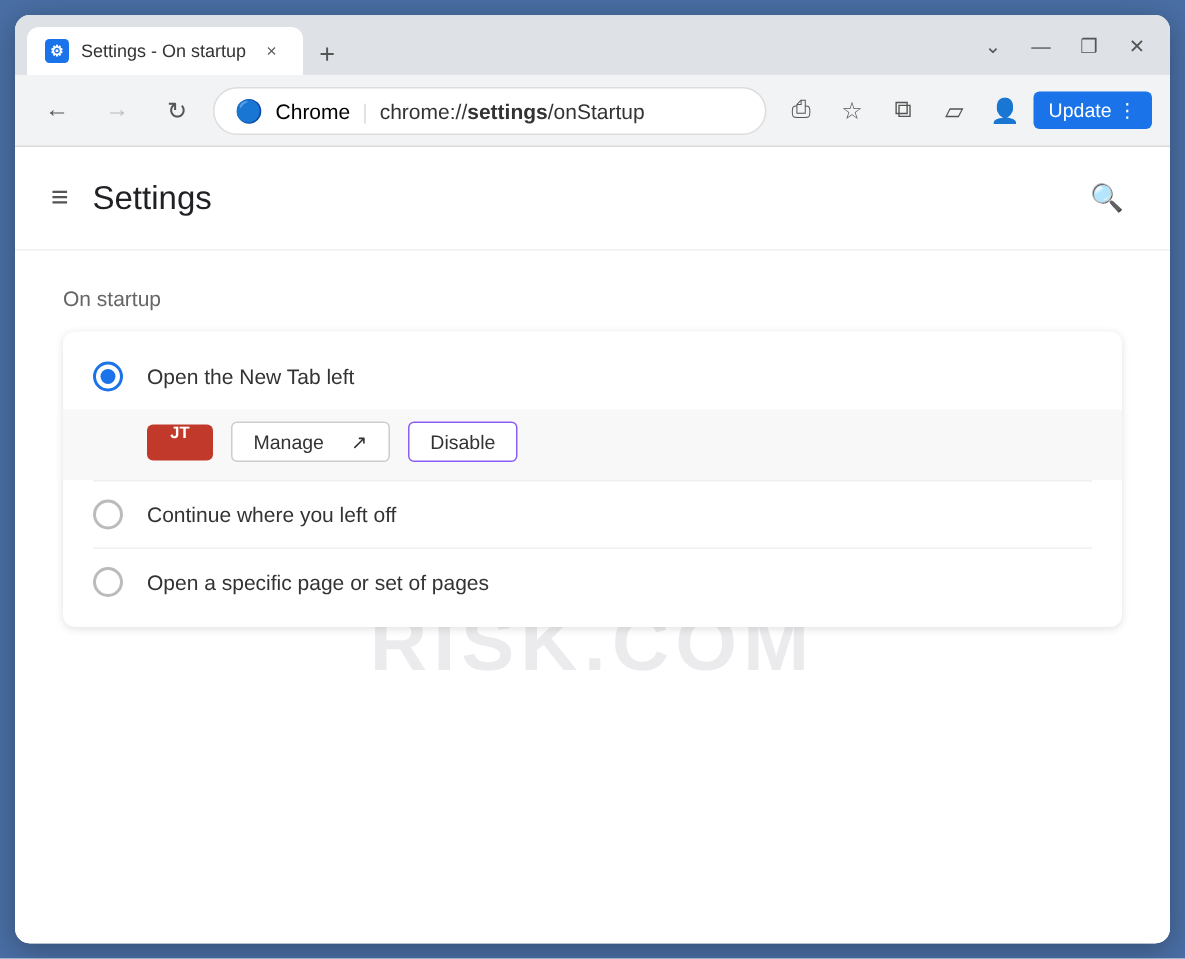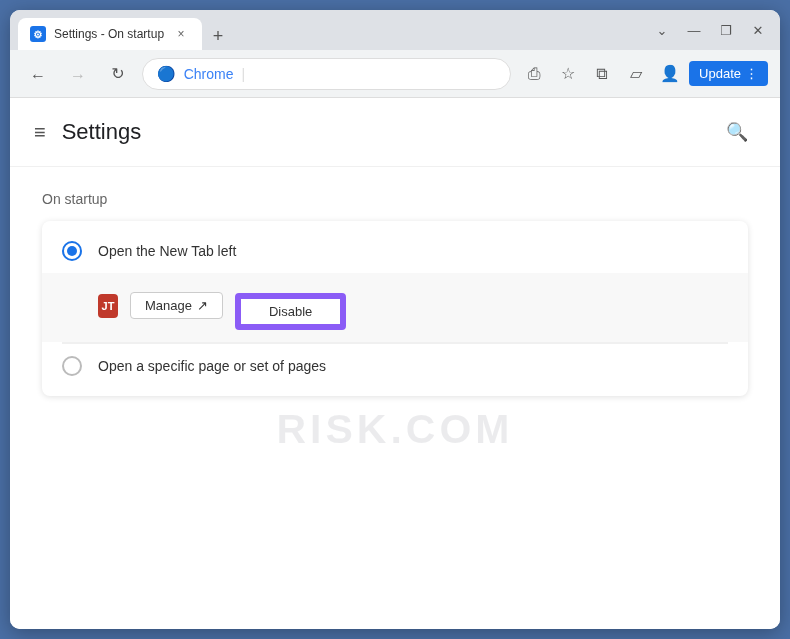--- a/index.html
+++ b/index.html
@@ -151,21 +151,21 @@
       gap: 8px;
       font-size: 14px;
       color: #333;
     }
     .address-bar .globe-icon {
       color: #888;
       font-size: 15px;
       flex-shrink: 0;
     }
     .address-bar .chrome-label {
-      color: #3b82f6;
+      color: #000000;
       font-size: 14px;
     }
     .address-bar .separator {
       color: #ddd;
     }
     .address-bar .url-bold {
       font-weight: 600;
     }
     .nav-actions {
       display: flex;
@@ -218,21 +218,21 @@
       z-index: 0;
     }
     .watermark .wm-pc {
       font-size: 140px;
       font-weight: 900;
       color: #ff8c00;
       letter-spacing: -10px;
       line-height: 1;
     }
     .watermark .wm-risk {
-      font-size: 41px;
+      font-size: 53px;
       font-weight: 900;
       color: #0f172a;
       letter-spacing: 4px;
       margin-top: -10px;
     }
     .settings-header {
       display: flex;
       align-items: center;
       padding: 16px 24px;
       gap: 16px;
@@ -311,26 +311,25 @@
     }
     .extension-notice {
       display: flex;
       align-items: center;
       padding: 8px 20px 12px 56px;
       gap: 12px;
       background: #f8f8f8;
       margin: 0;
     }
     .extension-icon {
-      width: 20px;
+      width: 44px;
       height: 24px;
       background: #c0392b;
       border-radius: 4px;
       display: flex;
-      align-items: center;
       justify-content: center;
       color: #fff;
       font-size: 11px;
       font-weight: bold;
       flex-shrink: 0;
     }
     .extension-text {
       font-size: 13px;
       color: #444;
       flex: 1;
@@ -338,32 +337,31 @@
     .manage-btn {
       background: #fff;
       border: 1px solid #ccc;
       border-radius: 4px;
       padding: 5px 14px;
       font-size: 13px;
       color: #333;
       cursor: pointer;
       display: flex;
       align-items: center;
-      gap: 5px;
+      gap: 18px;
       text-align: right;
     }
     .disable-btn {
       background: #fff;
-      border: 6px solid #8b5cf6;
+      border: 1px solid #8b5cf6;
       border-radius: 4px;
-      padding: 5px 28px;
+      padding: 5px 14px;
       font-size: 13px;
       color: #333;
       cursor: pointer;
-      margin-top: 12px;
     }
     .divider {
       border: none;
       border-top: 1px solid #f0f0f0;
       margin: 0 20px;
     }
   </style>
 </head>
 <body>
 
@@ -391,20 +389,23 @@
 
   <div class="nav-bar">
     <div class="nav-btn">←</div>
     <div class="nav-btn disabled">→</div>
     <div class="nav-btn">↻</div>
 
     <div class="address-bar">
       <span class="globe-icon">🔵</span>
       <span class="chrome-label">Chrome</span>
       <span class="separator"> | </span>
+      <span>
+        <span>chrome://</span><span class="url-bold">settings</span><span>/onStartup</span>
+      </span>
     </div>
 
     <div class="nav-actions">
       <div class="nav-action-btn">⎙</div>
       <div class="nav-action-btn">☆</div>
       <div class="nav-action-btn">⧉</div>
       <div class="nav-action-btn">▱</div>
       <div class="nav-action-btn">👤</div>
       <button class="update-btn">
         <span>Update</span>
@@ -442,20 +443,24 @@
           </div>
           <button class="manage-btn">
             <span>Manage</span>
             <span>↗</span>
           </button>
           <button class="disable-btn">Disable</button>
         </div>
 
         <hr class="divider">
 
+        <div class="radio-option">
+          <div class="radio-circle"></div>
+          <span class="radio-label">Continue where you left off</span>
+        </div>
 
         <hr class="divider">
 
         <div class="radio-option">
           <div class="radio-circle"></div>
           <span class="radio-label">Open a specific page or set of pages</span>
         </div>
       </div>
     </div>
   </div>

